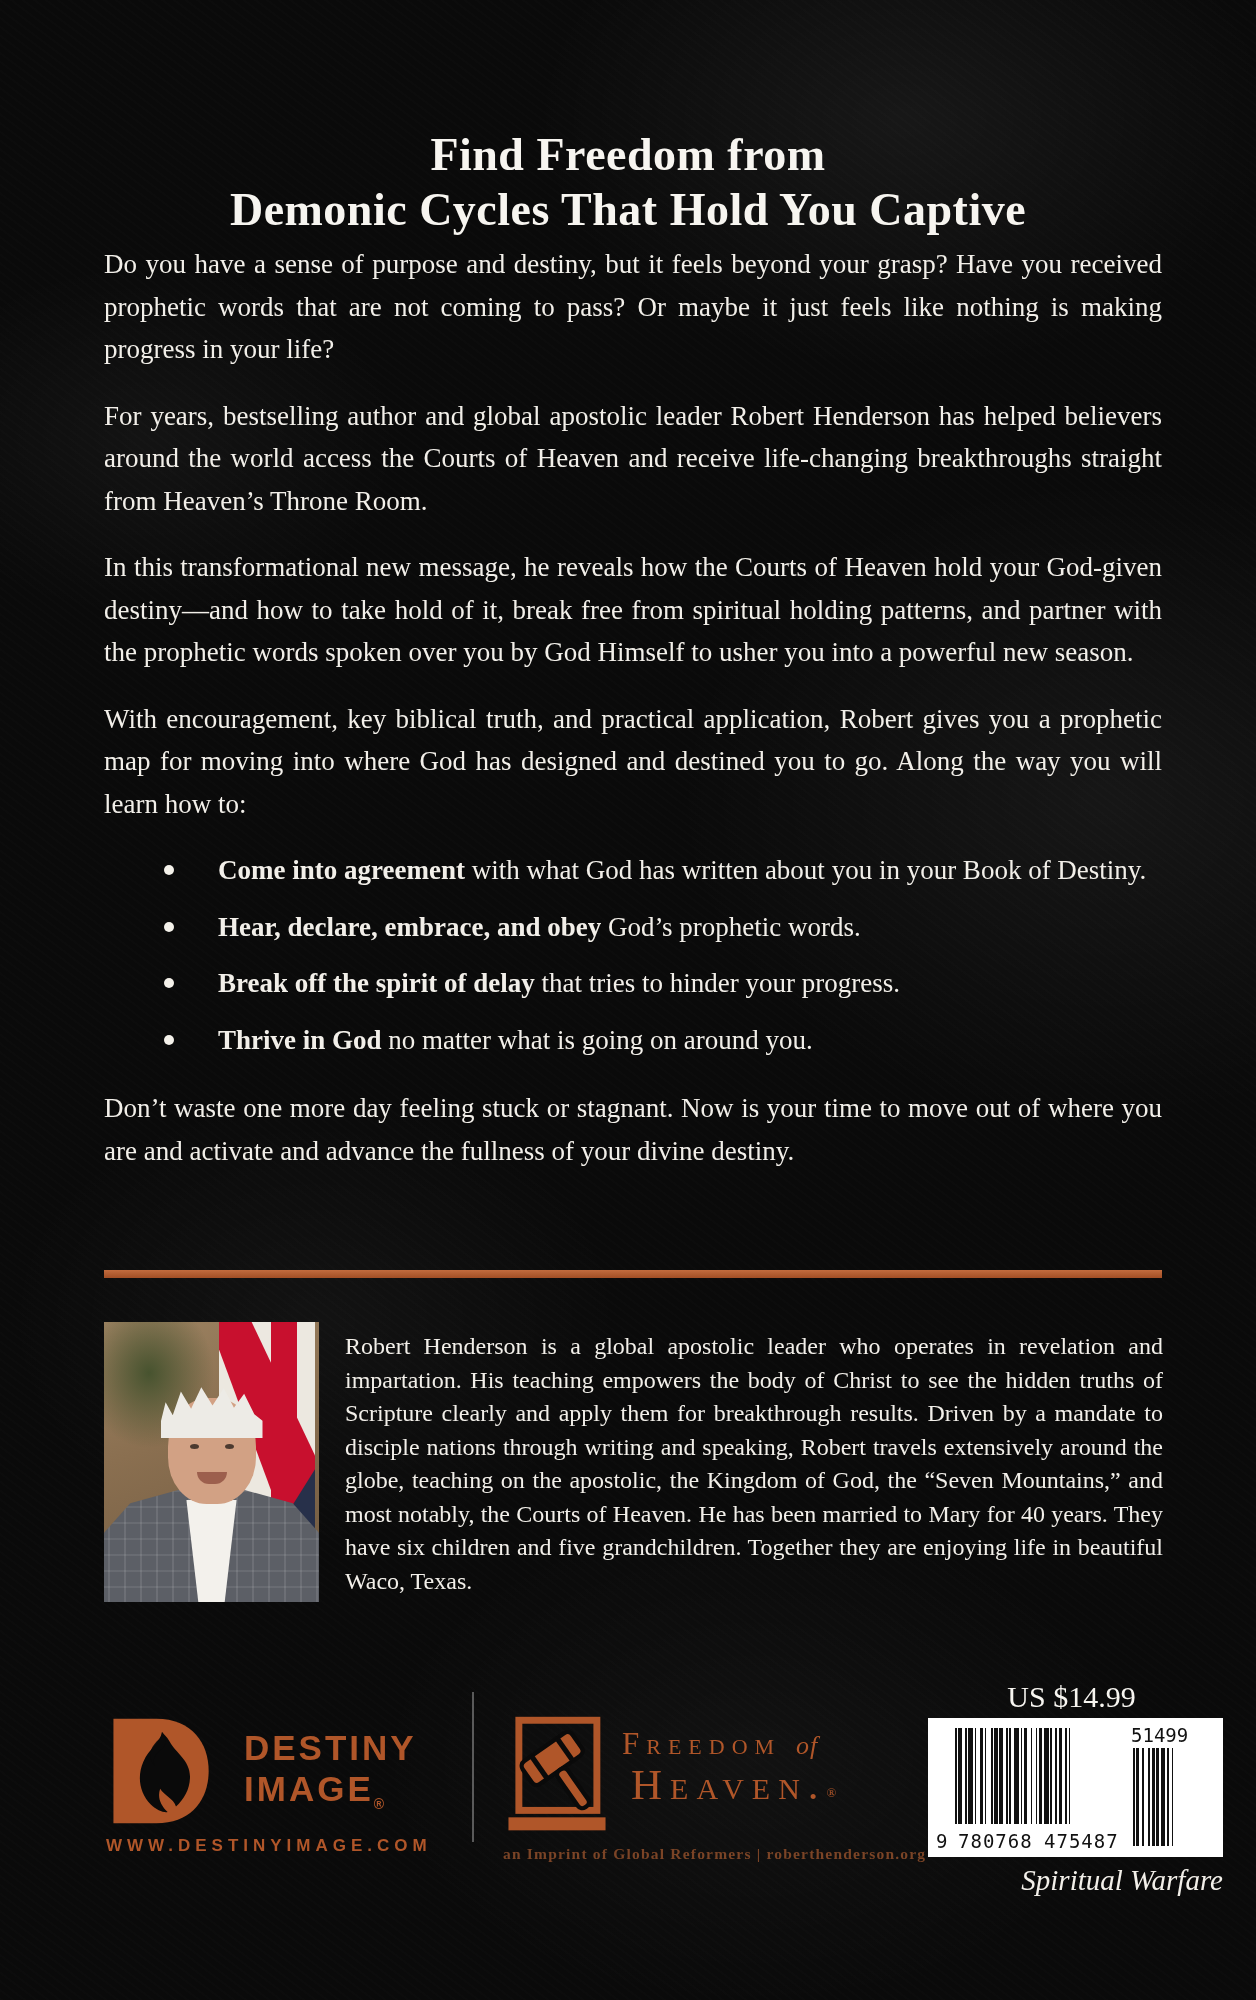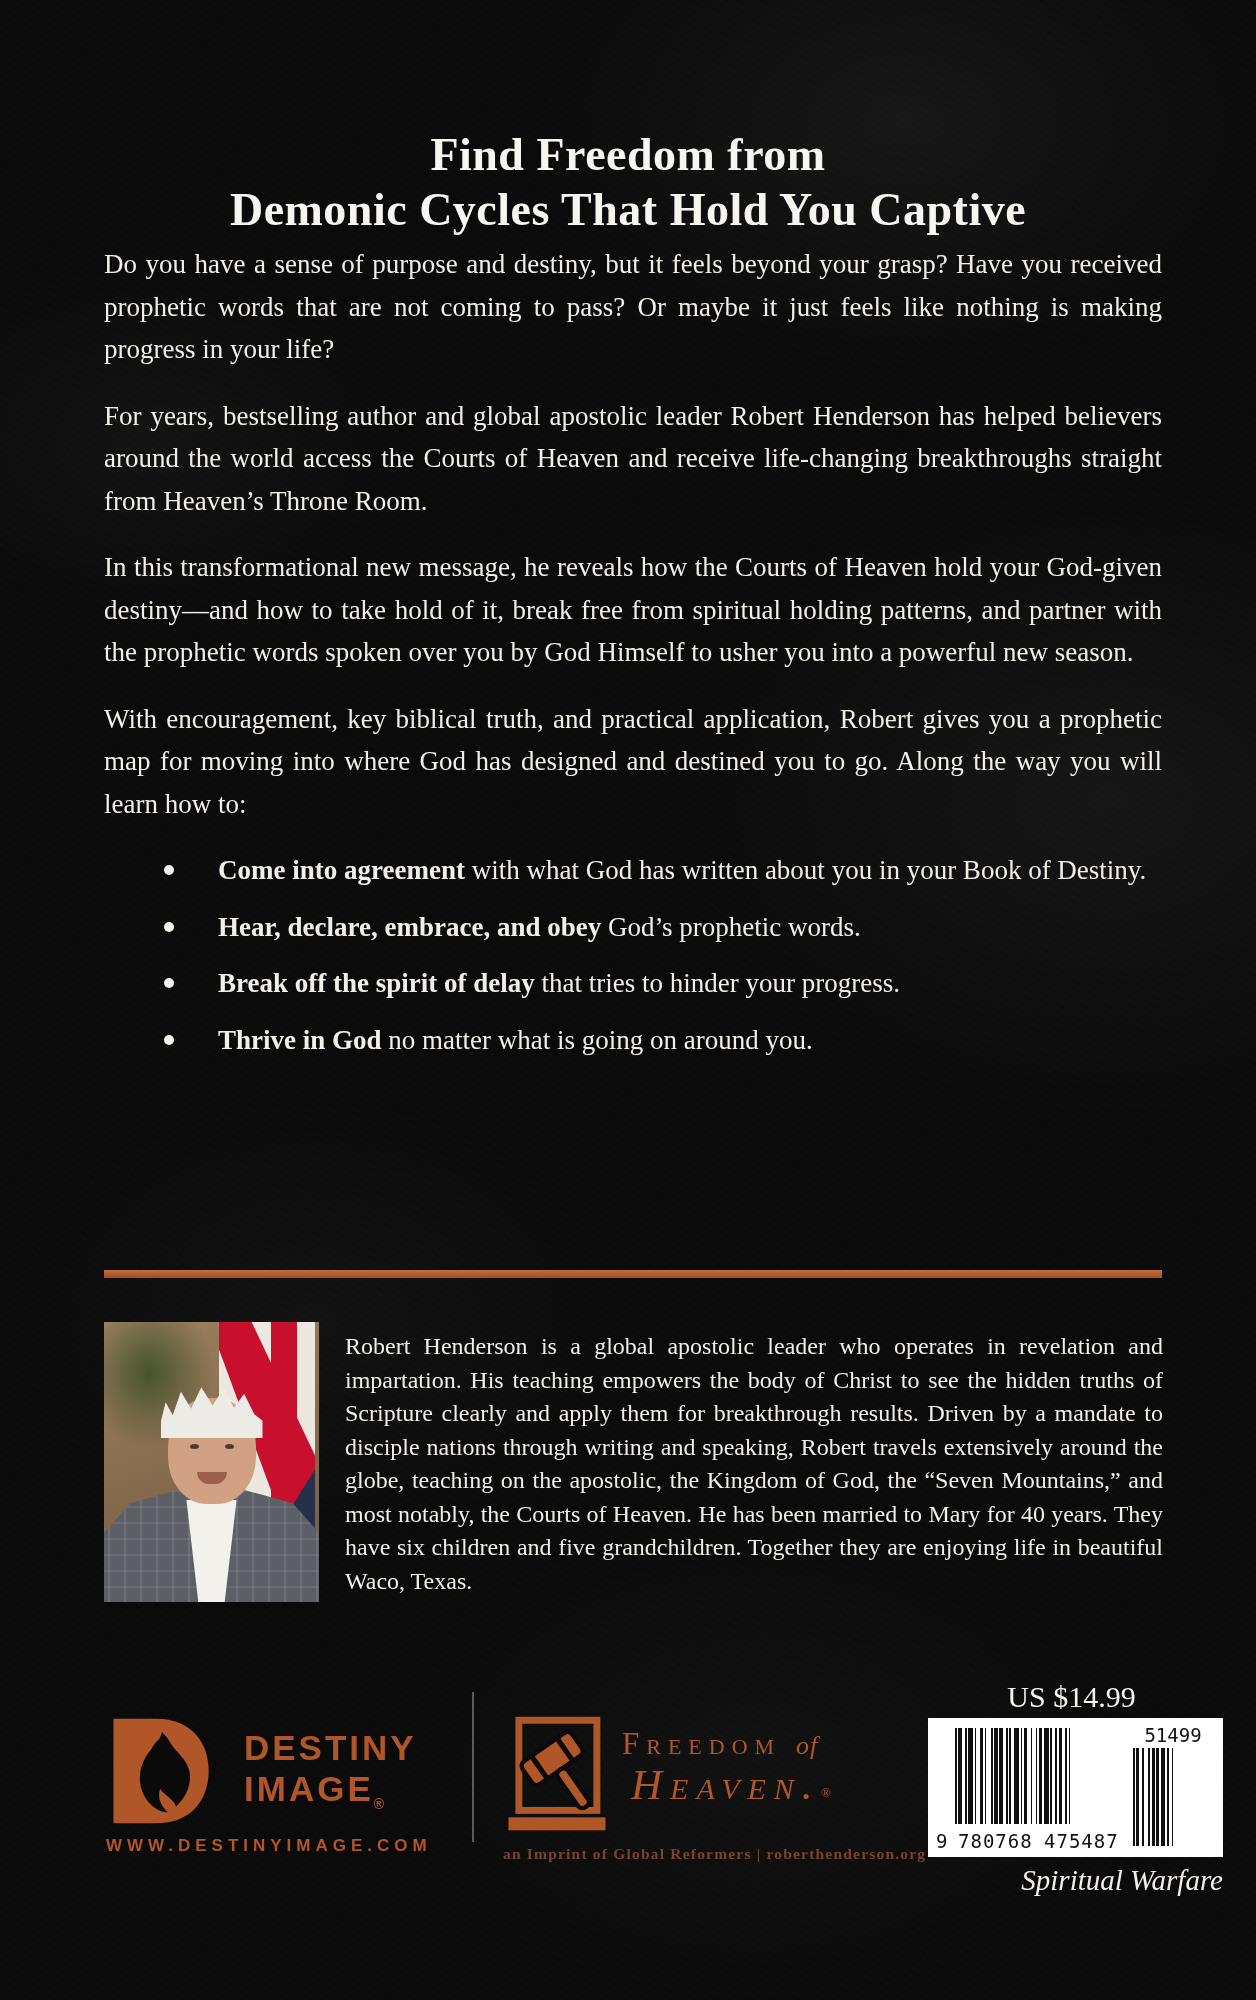--- a/index.html
+++ b/index.html
@@ -74,35 +74,35 @@
   .destiny-text .reg{font-size:14px;letter-spacing:0;vertical-align:-8px;}
   .site-url{position:absolute;top:1836px;left:106px;color:var(--accent);
     font-family:"Liberation Sans",sans-serif;font-weight:700;font-size:17px;letter-spacing:5px;}
   .pub-divider{position:absolute;top:1692px;left:472px;width:2px;height:150px;background:rgba(255,255,255,0.32);}
   
   .gavel-mark{position:absolute;top:1712px;left:505px;width:104px;height:124px;color:var(--accent);}
   .courts-l1{position:absolute;top:1726px;left:622px;color:var(--accent);
     font-variant:small-caps;font-size:31px;letter-spacing:7px;}
   .courts-l1 i{font-variant:normal;font-size:26px;letter-spacing:1px;}
   .courts-l2{position:absolute;top:1760px;left:631px;color:var(--accent);
-    font-variant:small-caps;font-size:43px;letter-spacing:8px;font-style:italic;}
+    font-variant:small-caps;font-size:43px;letter-spacing:8px;}
   .courts-l2 .reg{font-size:13px;letter-spacing:0;vertical-align:2px;}
   .imprint-note{position:absolute;top:1845px;left:503px;color:var(--imprint);
     font-weight:600;font-size:15.5px;letter-spacing:1.2px;}
   
   .price{position:absolute;top:1680px;left:928px;width:287px;text-align:center;
     font-size:30px;color:#f7f5f0;}
   .barcode{position:absolute;top:1718px;left:928px;width:295px;height:139px;background:#fff;}
   .main-bars{position:absolute;left:27px;top:10px;width:162px;height:96px;display:flex;align-items:stretch;}
   .main-bars .bar{height:100%;}
   .main-digits{position:absolute;left:8px;top:112px;width:186px;display:flex;
     font-family:"DejaVu Sans Mono",monospace;font-size:19px;color:#111;gap:0;}
   .main-digits span{display:inline-block;}
   .main-digits .g0{width:22px;} .main-digits .g1{width:86px;letter-spacing:1px;} .main-digits .g2{letter-spacing:1px;}
-  .addon-code{position:absolute;left:203px;top:6px;width:84px;text-align:center;
+  .addon-code{position:absolute;left:203px;top:6px;width:84px;
     font-family:"DejaVu Sans Mono",monospace;font-size:19px;color:#111;}
   .addon-bars{position:absolute;left:205px;top:30px;width:80px;height:98px;display:flex;align-items:stretch;}
   .addon-bars .bar{height:100%;}
   .bar.b{background:#111;} .bar.s{background:transparent;}
   .category{position:absolute;top:1864px;left:928px;width:295px;text-align:right;
     font-style:italic;font-size:29px;color:#f2efe9;}
 </style>
 </head>
 <body>
 
@@ -129,20 +129,21 @@
     </li>
     <li>
       <span class="dot"></span>
       <b>Break off the spirit of delay</b><span> that tries to hinder your progress.</span>
     </li>
     <li>
       <span class="dot"></span>
       <b>Thrive in God</b><span> no matter what is going on around you.</span>
     </li>
   </ul>
+  <p>Don’t waste one more day feeling stuck or stagnant. Now is your time to move out of where you are and activate and advance the fullness of your divine destiny.</p>
 </div>
 
 <div class="rule"></div>
 
 <div class="photo">
   <div class="green"></div>
   <div class="flag">
     <div class="diag"></div>
     <div class="bar"></div>
     <div class="navy"></div>

